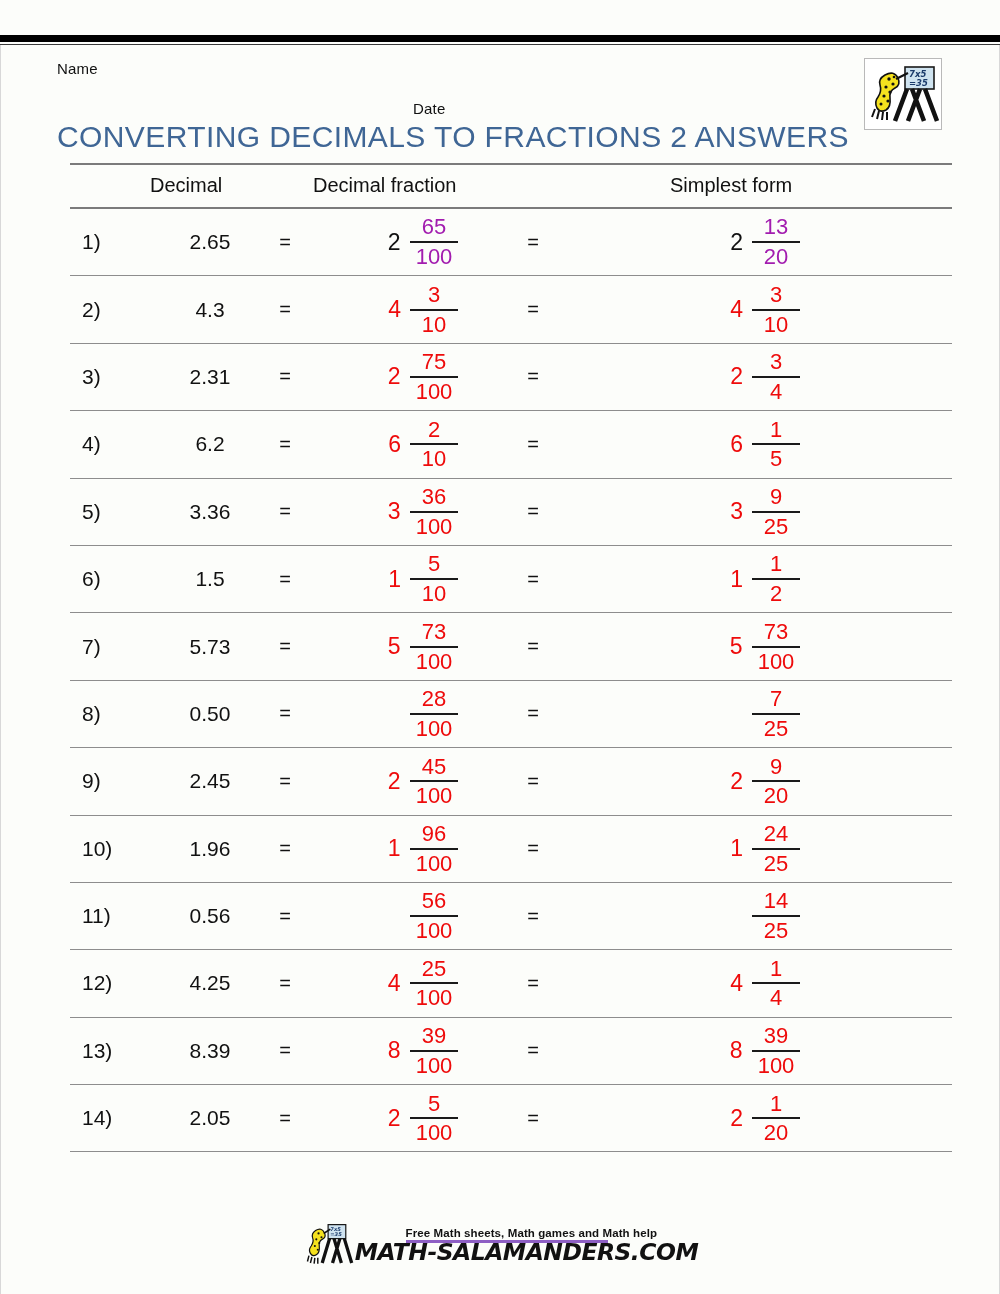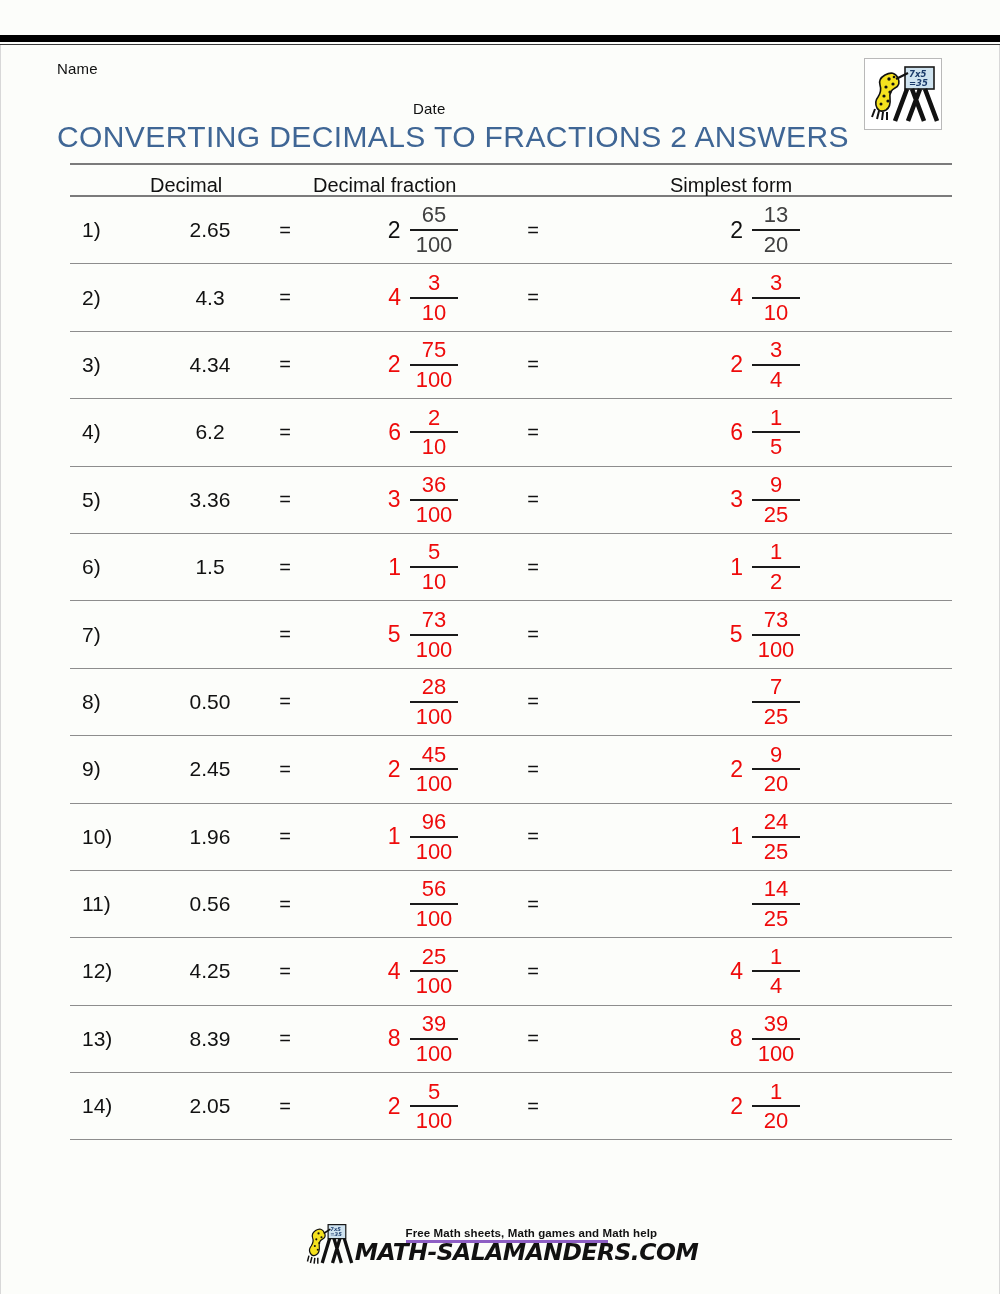--- a/index.html
+++ b/index.html
@@ -110,21 +110,21 @@
   }
   .rule {
     height: 2px;
     background: #7b7b7b;
     width: 100%;
   }
   .rule.thin { height: 1px; background: #8d8d8d; }
 
   .head-row {
     position: relative;
-    height: 30px;
+    height: 42px;
   }
   .head-cell {
     position: absolute;
     top: 9px;
     font-size: 20px;
     color: #111111;
     white-space: nowrap;
   }
   .head-decimal      { left: 80px; }
   .head-decfraction  { left: 243px; }
@@ -178,21 +178,21 @@
   }
   .frac {
     display: inline-flex;
     flex-direction: column;
     align-items: center;
     line-height: 1;
   }
   .num, .den {
     font-size: 22px;
     padding: 0 6px;
-    color: #404040;
+    color: #a21caf;
     line-height: 1.08;
   }
   .fbar {
     height: 2px;
     background: #1a1a1a;
     width: 100%;
     min-width: 48px;
     margin: 2px 0;
   }
   .red { color: #ee0b0b; }
@@ -374,21 +374,21 @@
             </div>
           </div>
         </div>
       </div>
       <div class="rule thin"></div>
       <div class="prob-row">
         <div class="cell c-index">
           <span class="idx-text">3)</span>
         </div>
         <div class="cell c-decimal">
-          <span class="dec-text">4.34</span>
+          <span class="dec-text">2.31</span>
         </div>
         <div class="cell c-eq1">
           <span class="eq-text">=</span>
         </div>
         <div class="cell c-frac1">
           <div class="mixed">
             <span class="whole red">2</span>
             <div class="frac">
               <span class="num red">75</span>
               <div class="fbar"></div>
@@ -512,20 +512,23 @@
               <div class="fbar"></div>
               <span class="den red">2</span>
             </div>
           </div>
         </div>
       </div>
       <div class="rule thin"></div>
       <div class="prob-row">
         <div class="cell c-index">
           <span class="idx-text">7)</span>
+        </div>
+        <div class="cell c-decimal">
+          <span class="dec-text">5.73</span>
         </div>
         <div class="cell c-eq1">
           <span class="eq-text">=</span>
         </div>
         <div class="cell c-frac1">
           <div class="mixed">
             <span class="whole red">5</span>
             <div class="frac">
               <span class="num red">73</span>
               <div class="fbar"></div>

